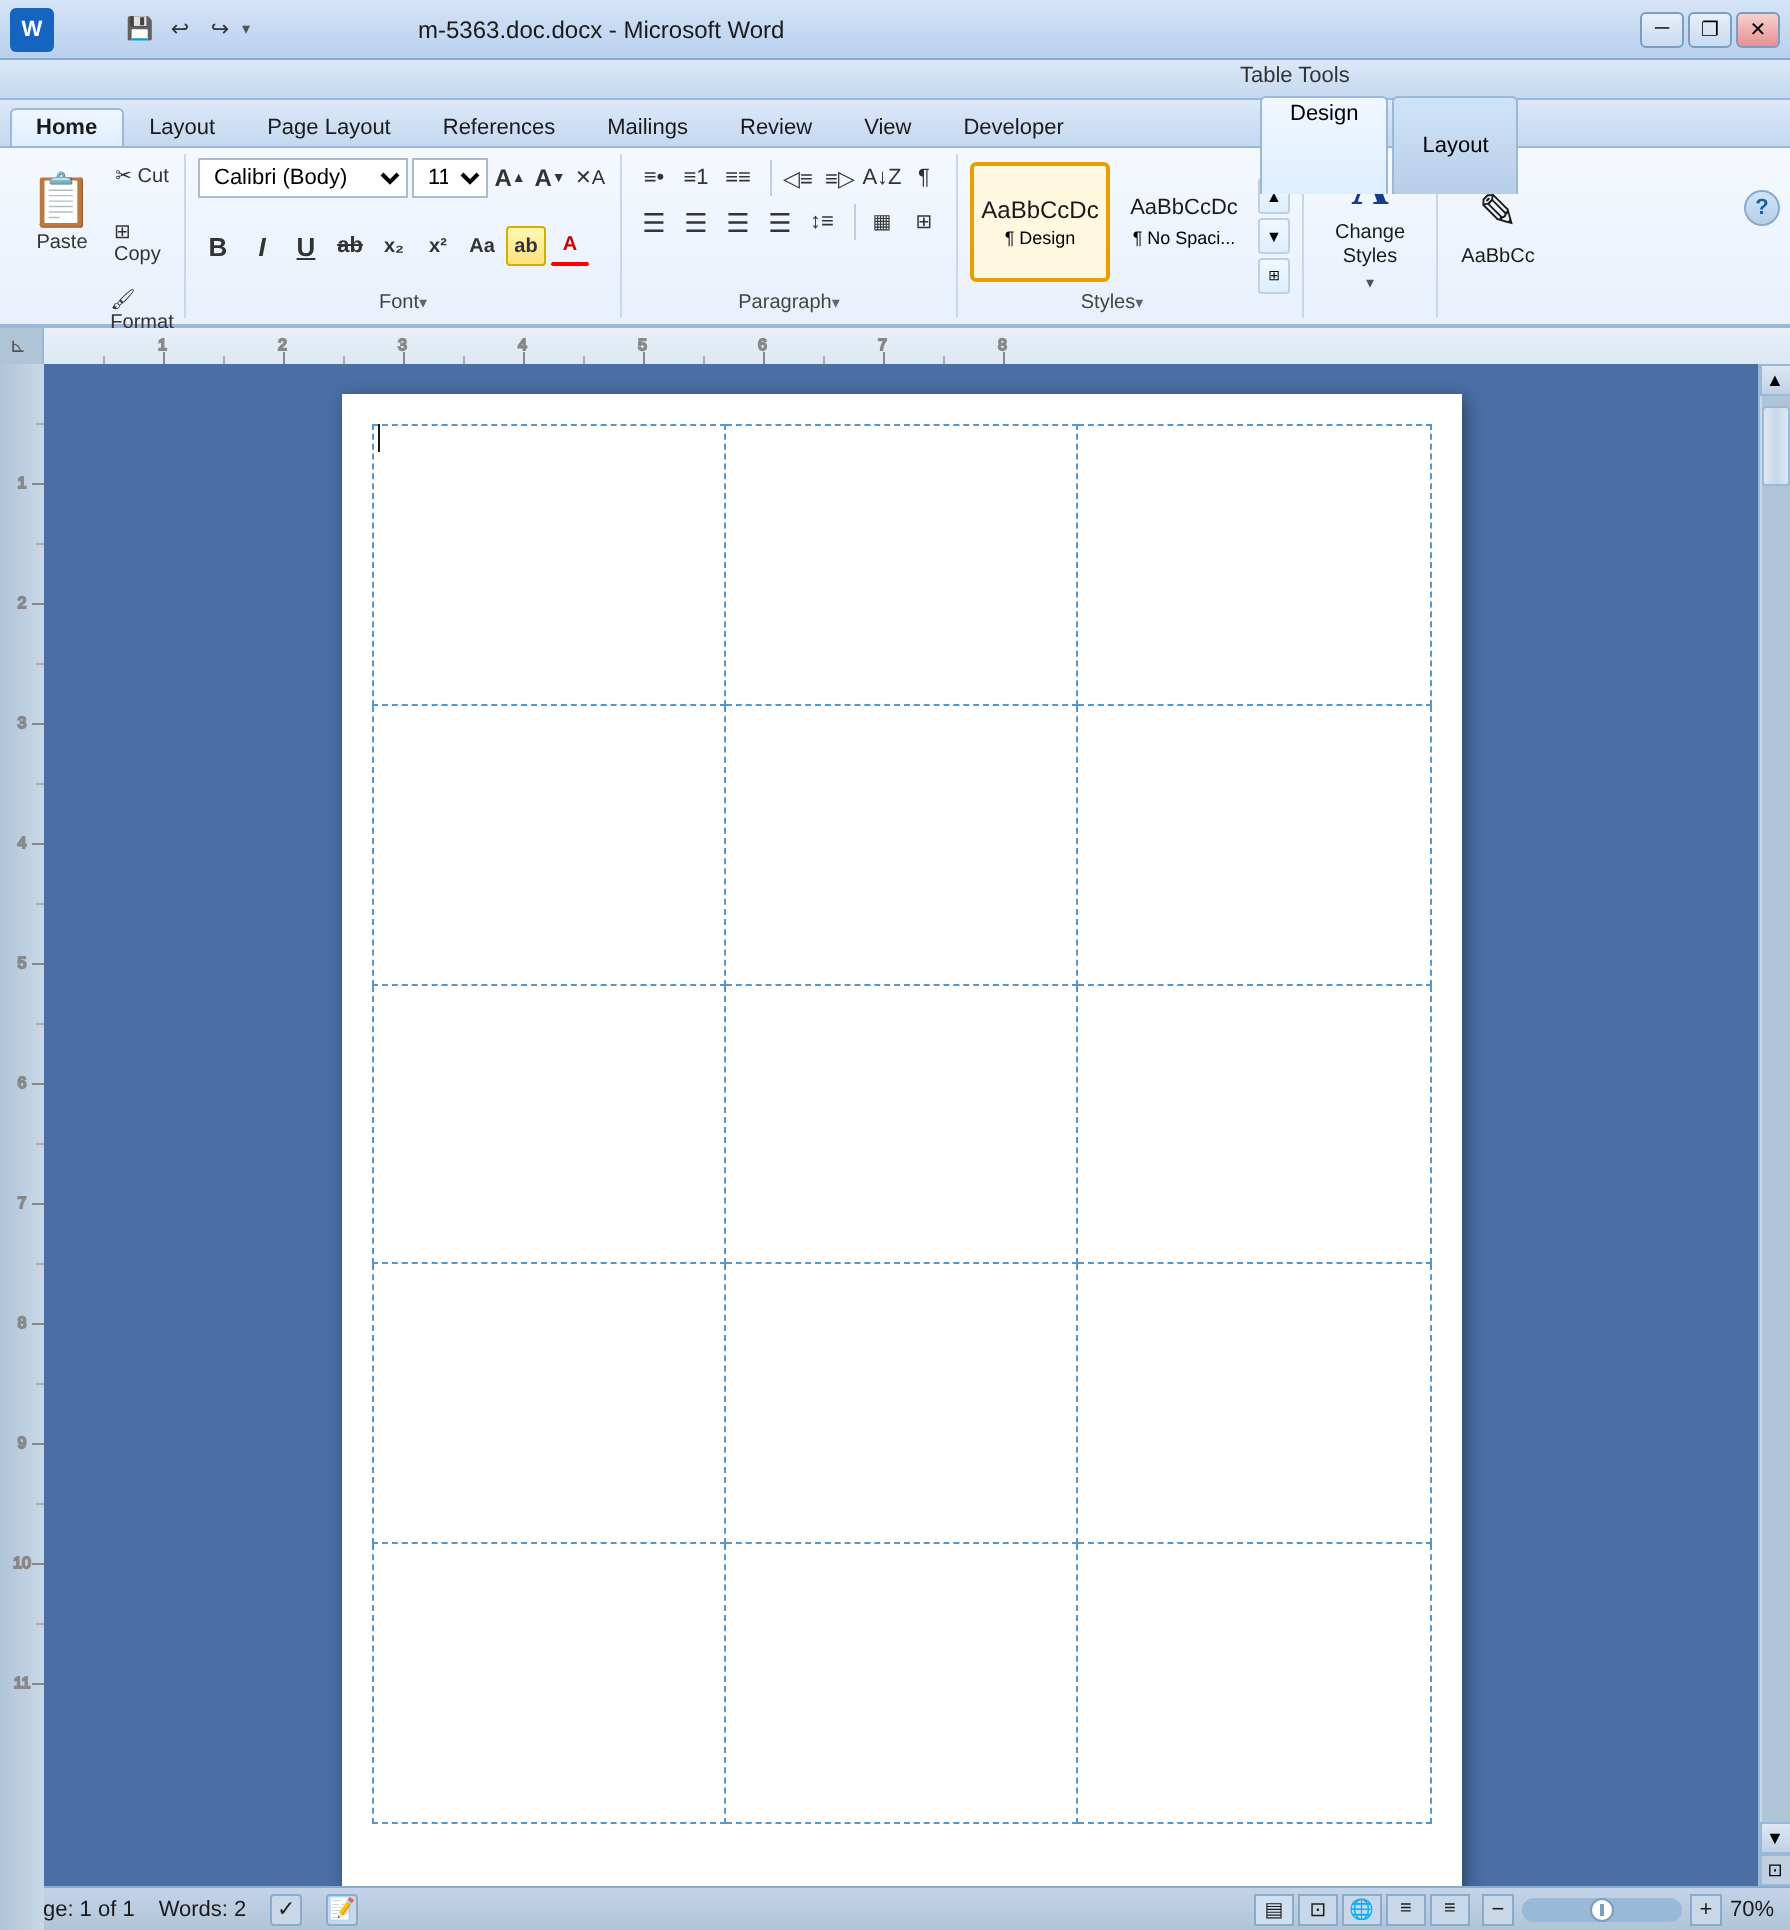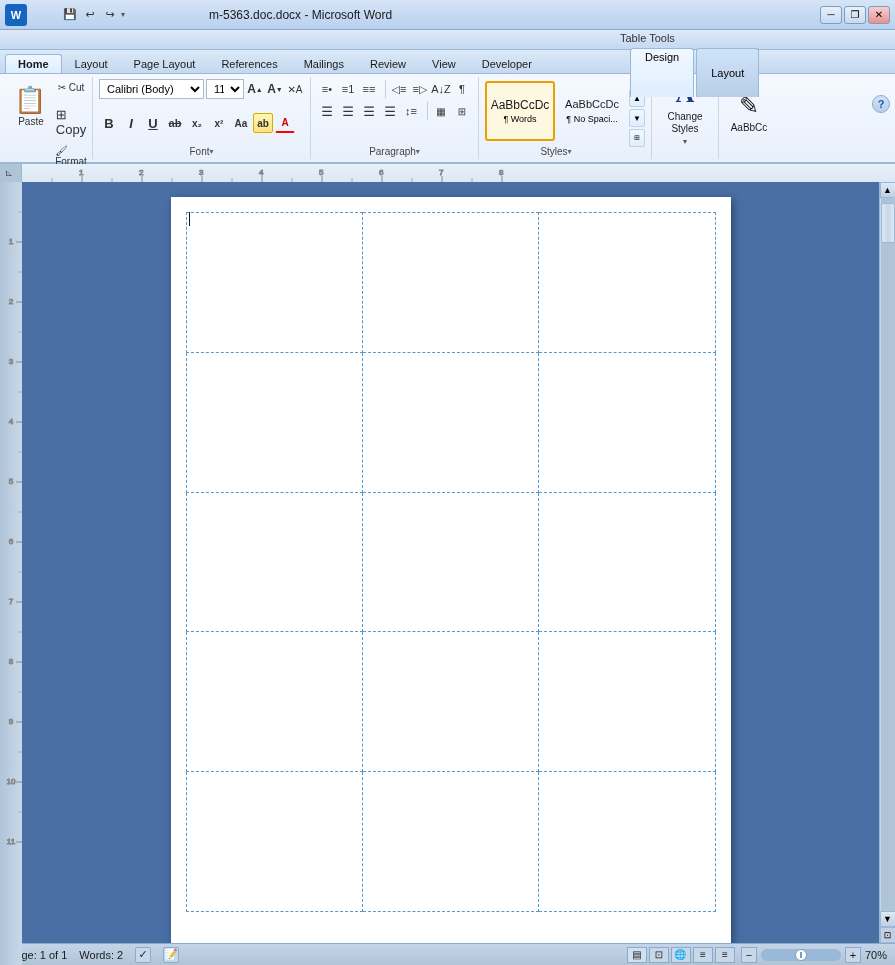--- a/index.html
+++ b/index.html
@@ -450,21 +450,21 @@
 <div class="ribbon">
 
   <div class="ribbon-group">
     <div class="ribbon-group-content">
       <div class="paste-btn">
         <div style="font-size:26px; line-height:1;">📋</div>
         <div style="font-size:10px;">Paste</div>
       </div>
       <div class="small-btn-group">
         <div class="small-btn" title="Cut">✂ Cut</div>
-        <div class="small-btn" title="Copy" style="font-size:13px;">⊞ Copy</div>
+        <div class="small-btn" title="Copy" style="font-size:10px;">⊞ Copy</div>
         <div class="small-btn" title="Format Painter" style="font-size:10px;">🖌 Format</div>
       </div>
     </div>
     <div class="ribbon-group-bottom">
       <span class="group-label-text">Clipboard</span>
       <span class="group-expand">▾</span>
     </div>
   </div>
 
   <div class="ribbon-group">
@@ -526,21 +526,21 @@
       <span class="group-expand">▾</span>
     </div>
   </div>
 
   <div class="ribbon-group" style="flex-direction: row; align-items: stretch;">
     <div style="display:flex; flex-direction:column; justify-content: space-between;">
       <div style="display:flex; gap:2px; padding:2px 0;">
 
         <div class="style-item active">
           <div class="style-preview normal">AaBbCcDc</div>
-          <div style="font-size:9px; margin-top:2px;">¶ Words</div>
+          <div style="font-size:9px; margin-top:2px;">¶ Design</div>
         </div>
 
         <div class="style-item">
           <div class="style-preview nospace">AaBbCcDc</div>
           <div style="font-size:9px; margin-top:2px;">¶ No Spaci...</div>
         </div>
 
       </div>
       <div class="ribbon-group-bottom">
         <span class="group-label-text">Styles</span>

